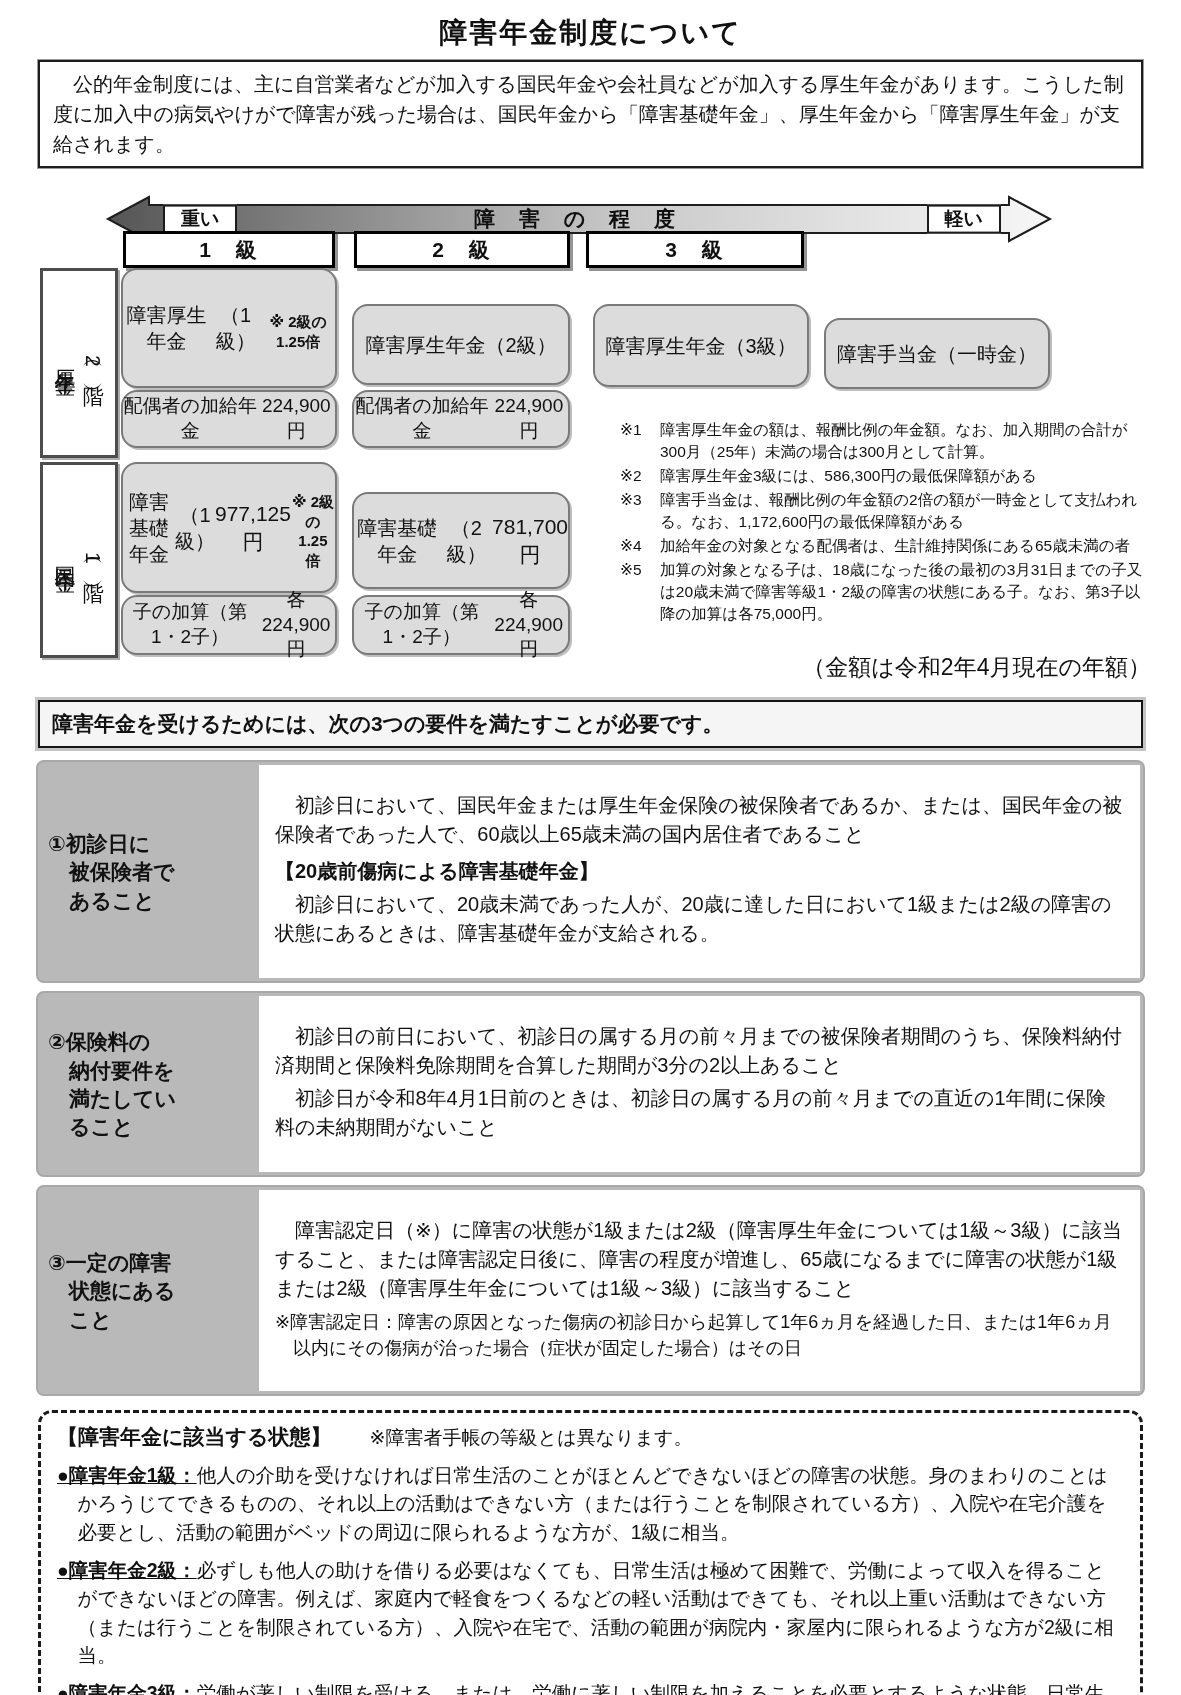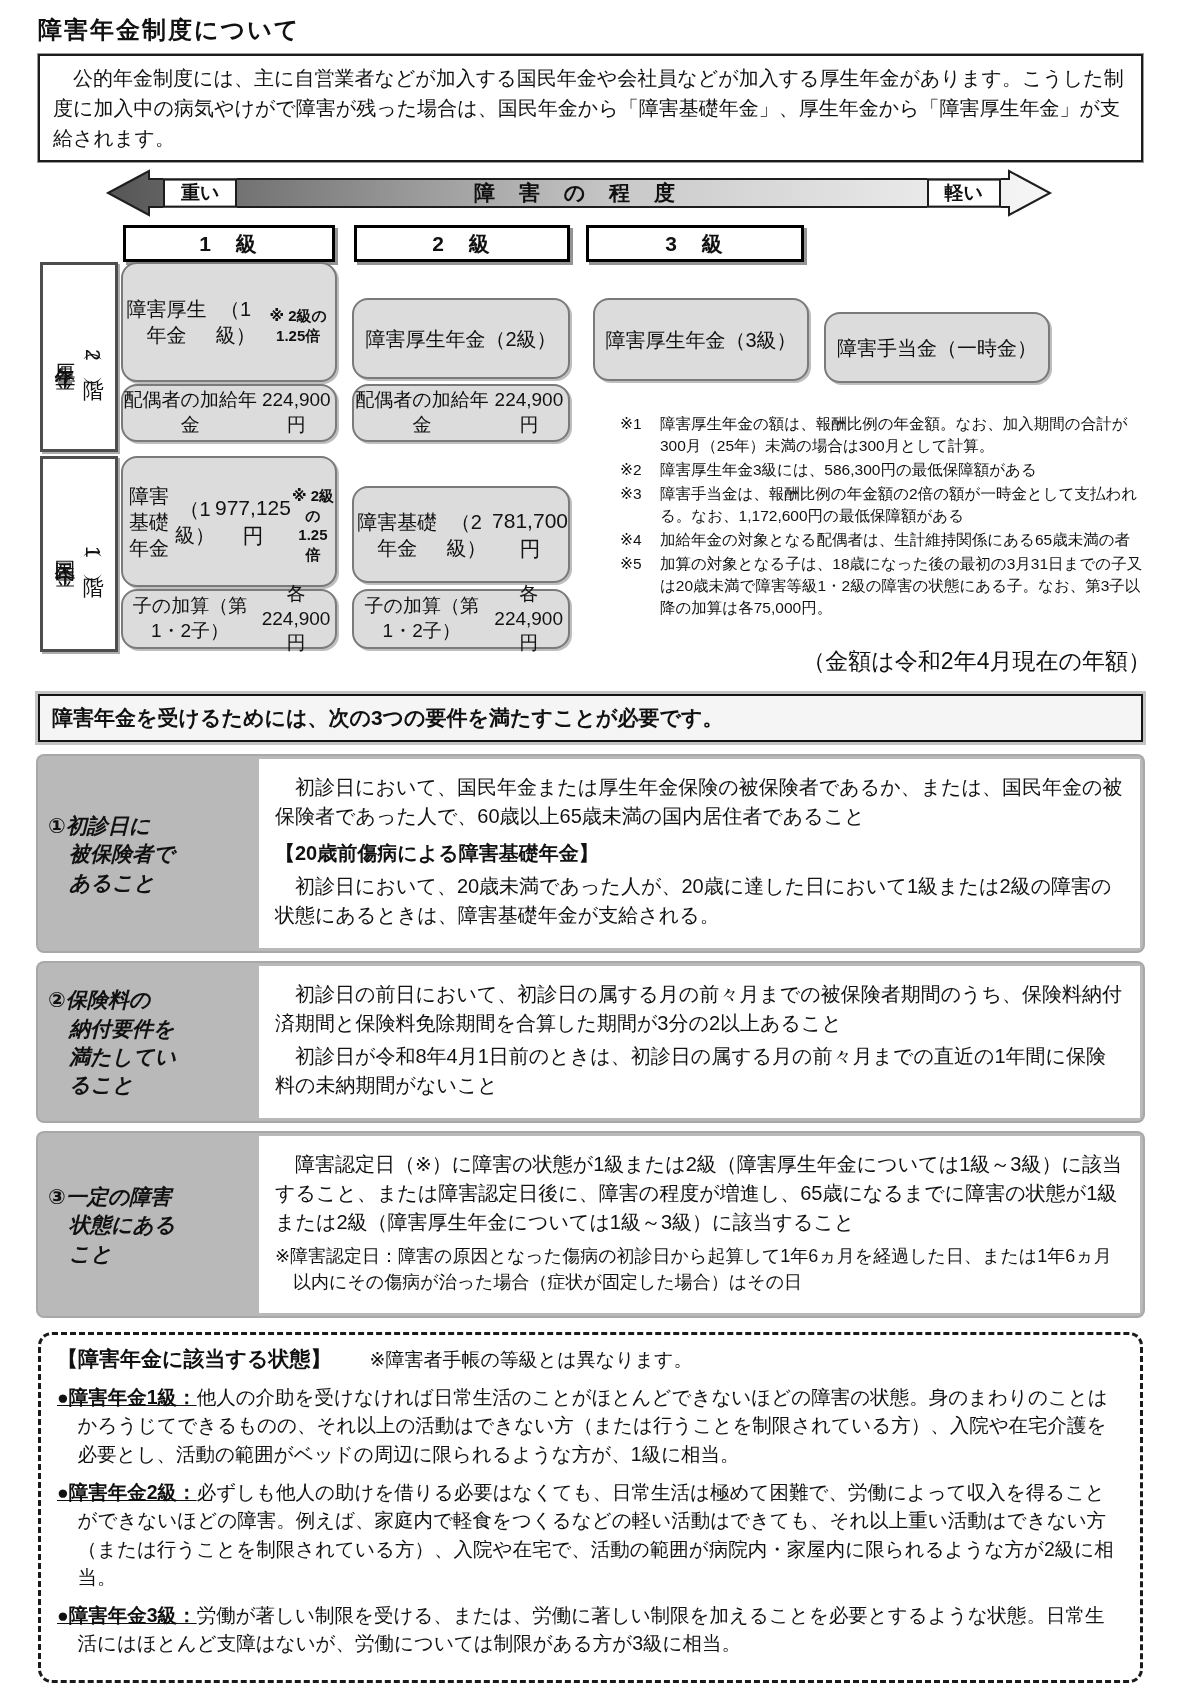--- a/index.html
+++ b/index.html
@@ -4,29 +4,29 @@
 <style>
   html,body{margin:0;padding:0;background:#ffffff;}
   body{
     width:1181px;height:1695px;position:relative;overflow:hidden;
     font-family:"Liberation Sans","DejaVu Sans",sans-serif;color:#111;
     -webkit-font-smoothing:antialiased;
   }
   .page{padding:10px 38px 0 38px;}
 
   
-  .doc-title{text-align:left;font-size:24px;font-weight:bold;letter-spacing:2px;margin:4px 0 8px 0;}
+  .doc-title{text-align:center;font-size:28px;font-weight:bold;letter-spacing:2px;margin:4px 0 8px 0;}
   .intro-box{
     border:2px solid #1c1c1c;box-shadow:0 0 0 1px #9a9a9a;
     padding:7px 13px;font-size:20px;line-height:1.5;white-space:pre-line;
   }
 
   
   .diagram{position:relative;height:512px;margin:6px -38px 0 -38px;}
-  .arrow-wrap{position:absolute;left:105px;top:0;width:948px;height:50px;}
+  .arrow-wrap{position:absolute;left:105px;top:20px;width:948px;height:50px;}
   .arrow-wrap svg{display:block;width:100%;height:100%;}
   .arrow-label{
     position:absolute;top:50%;transform:translateY(-50%);
     background:#ffffff;border:2px solid #1c1c1c;padding:1px 16px;
     font-size:19px;font-weight:600;line-height:1.2;
   }
   .arrow-label.left{left:58px;}
   .arrow-label.right{right:52px;}
   .arrow-center{
     position:absolute;top:50%;left:50%;transform:translate(-50%,-50%);
@@ -64,25 +64,25 @@
   .req-header{
     border:2px solid #141414;box-shadow:0 0 0 3px #c4c4c4;background:#f5f5f5;
     font-size:21px;font-weight:bold;padding:8px 12px;margin:14px 0 14px 0;
   }
   .req-row{
     display:flex;background:#b9b9b9;border-radius:6px;overflow:hidden;
     box-shadow:0 0 0 2px #a8a8a8;margin:0 0 12px 0;
   }
   .req-label{
     flex:0 0 200px;padding:10px 8px 8px 10px;font-size:21px;font-weight:bold;
-    line-height:1.35;white-space:pre-line;display:flex;align-items:center;font-style:italic;
+    line-height:1.35;white-space:pre-line;display:flex;align-items:center;
   }
   .req-content{
     flex:1;background:#ffffff;border-left:2px solid #a8a8a8;margin:3px;border:2px solid #ffffff;
-    padding:12px 14px;font-size:20px;line-height:1.45;
+    padding:24px 14px;font-size:20px;line-height:1.45;
   }
   .req-content p{margin:0 0 4px 0;white-space:pre-line;}
   .req-content .bracket{font-weight:bold;margin-top:8px;}
   .req-content .fine{font-size:18px;padding-left:1em;text-indent:-1em;margin-top:6px;}
 
   
   .states-box{
     border:3px dashed #1a1a1a;border-radius:14px;padding:10px 16px 12px 16px;margin-top:16px;
   }
   .states-head{display:flex;align-items:baseline;gap:38px;margin-bottom:10px;}

